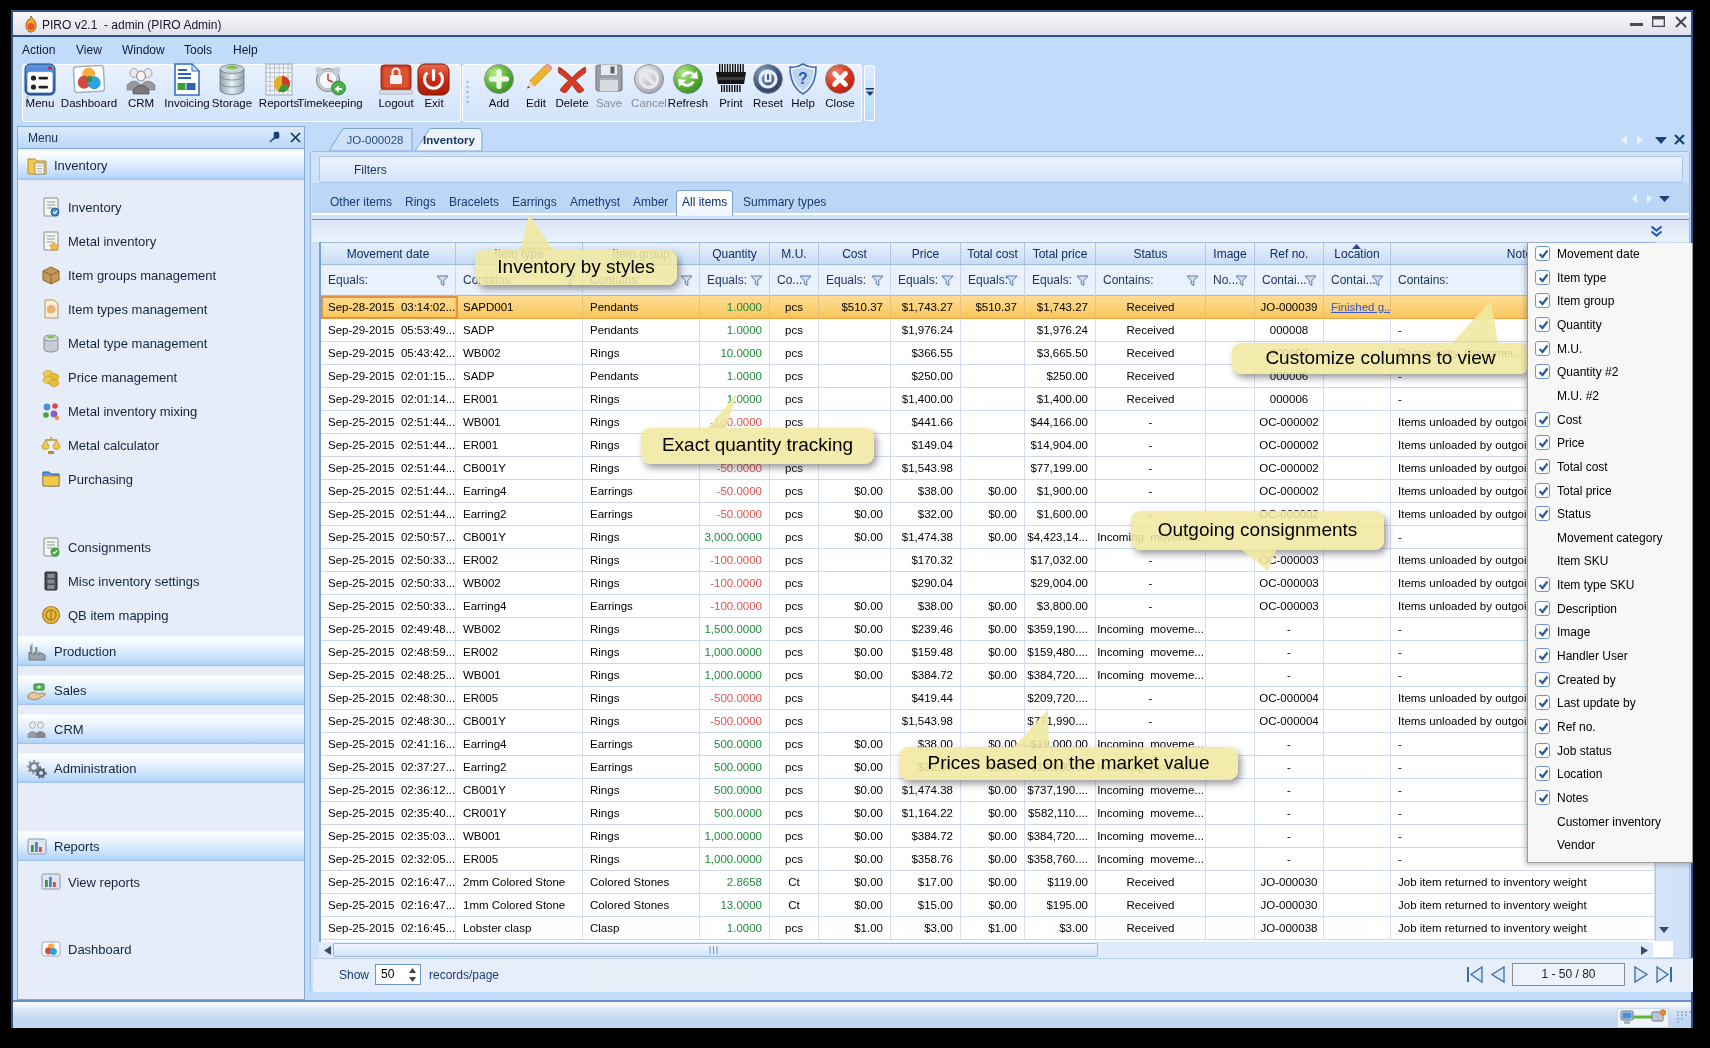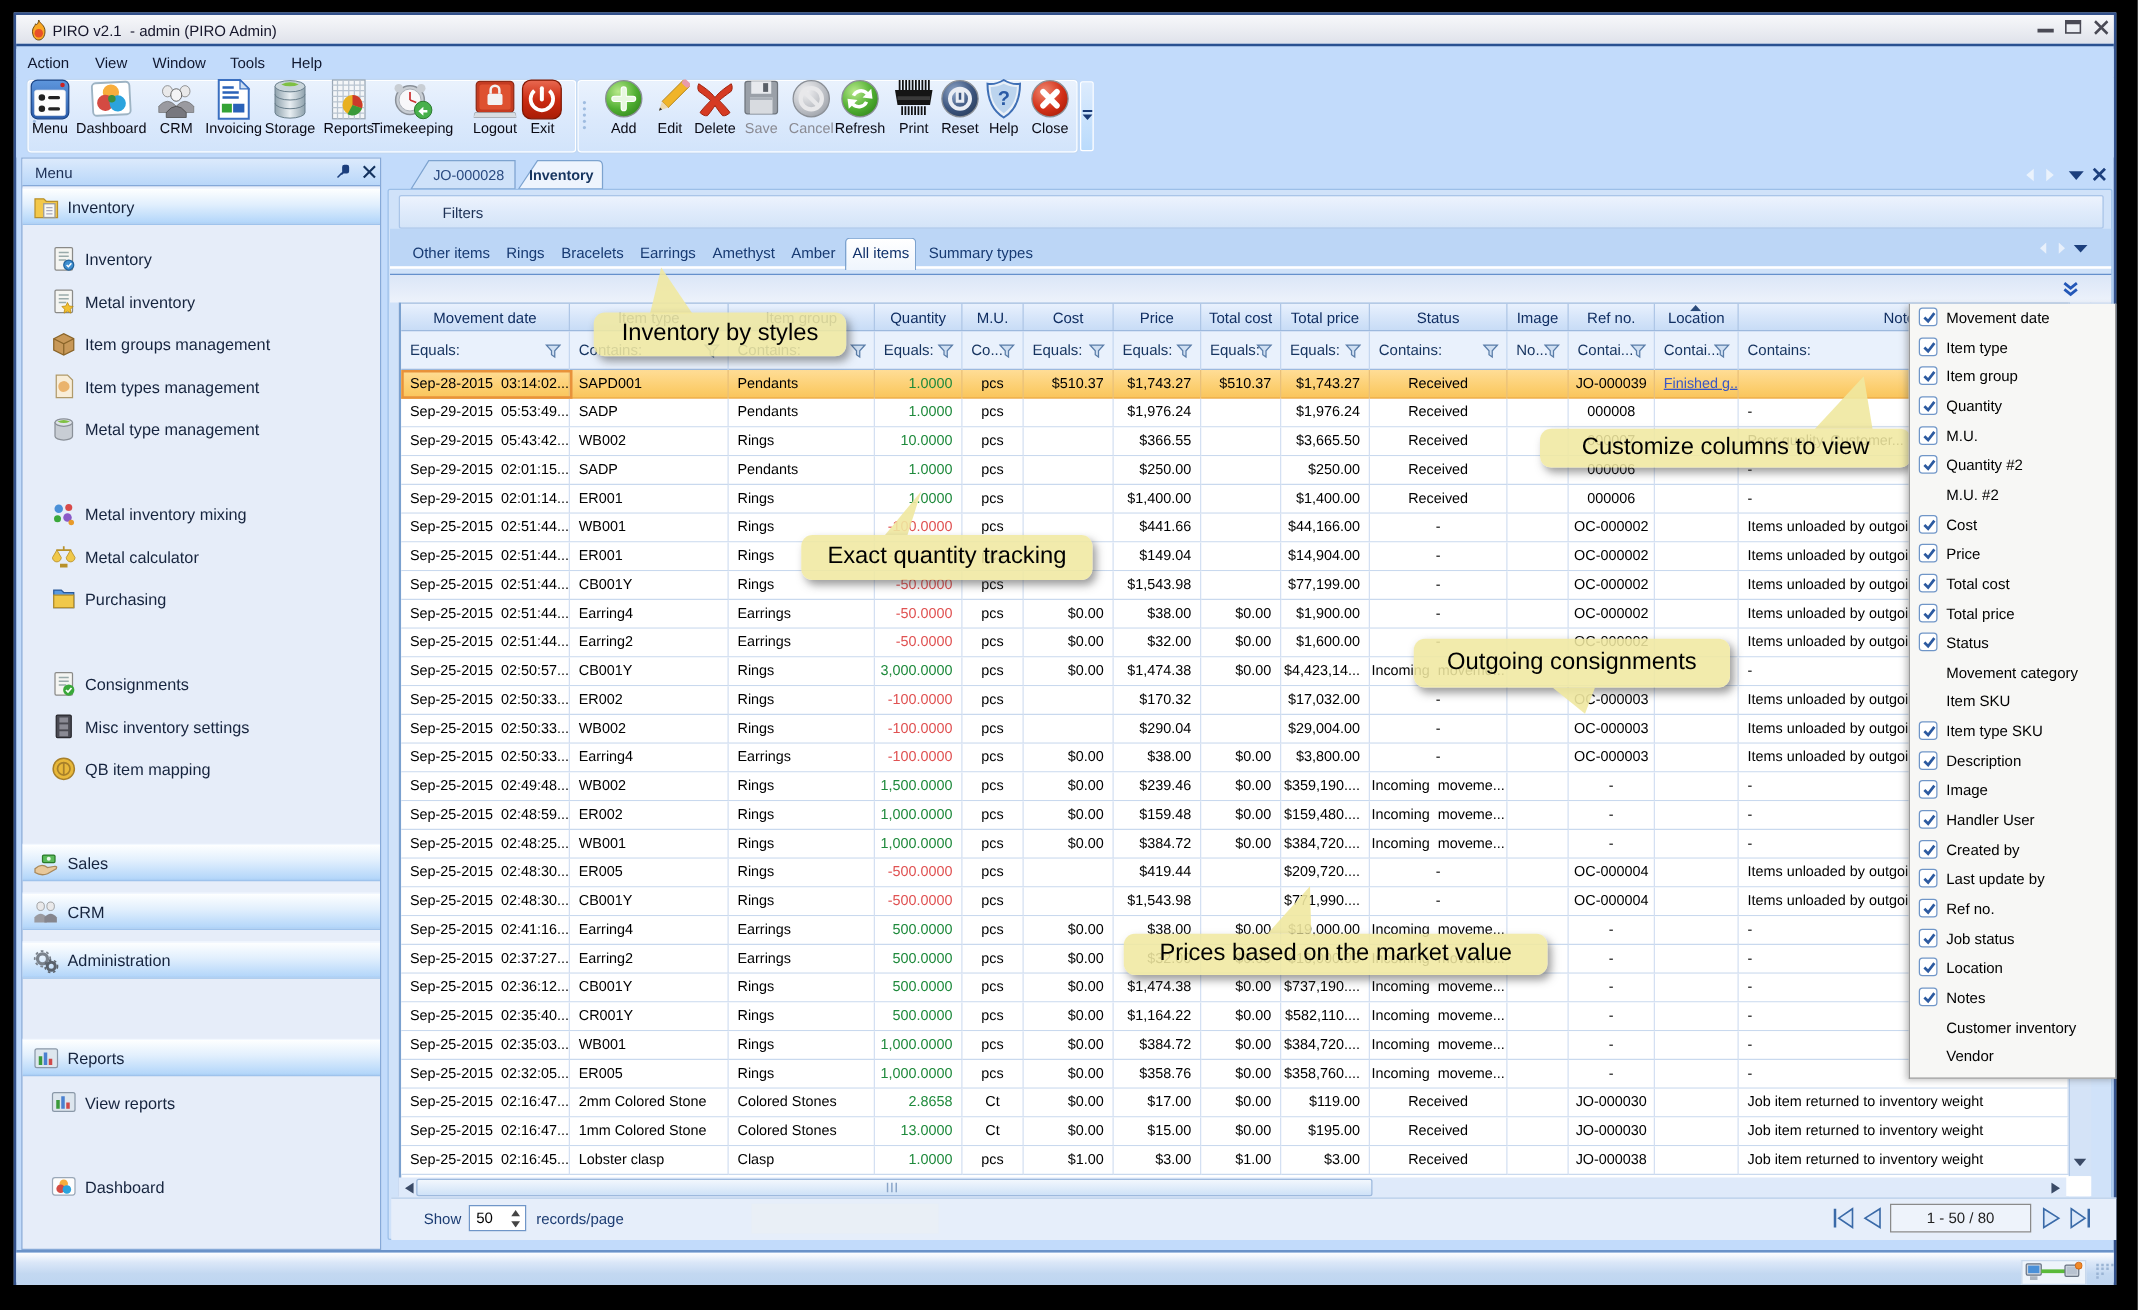--- a/index.html
+++ b/index.html
@@ -497,20 +497,31 @@
         <div class="t">Item types management</div>
       </div>
 <div class="sbitem" style="top:200px">
         <svg class="ab" style="left:22px;top:5px" width="22" height="22" viewBox="0 0 22 22">
           <path d="M4 6 v11 a7 3 0 0 0 14 0 v-11 z" fill="#c8cdd4" stroke="#8a9098"></path>
           <ellipse cx="11" cy="6" rx="7" ry="3" fill="#dde2e8" stroke="#8a9098"></ellipse>
           <path d="M6 5.2 q5 -2.4 10 0 q-2.5 1.2 -5 1.2 q-2.5 0 -5 -1.2 z" fill="#7fc043"></path>
         </svg>
         <div class="t">Metal type management</div>
       </div>
+<div class="sbitem" style="top:234px">
+        <svg class="ab" style="left:22px;top:5px" width="22" height="22" viewBox="0 0 22 22">
+          <g stroke="#b8912a" stroke-width="0.6">
+            <ellipse cx="8" cy="8" rx="5" ry="3.6" fill="#f0c84a"></ellipse>
+            <ellipse cx="14" cy="11" rx="5" ry="3.6" fill="#e8bc38"></ellipse>
+            <ellipse cx="8" cy="14" rx="5" ry="3.6" fill="#f0c84a"></ellipse>
+            <ellipse cx="14" cy="17" rx="5" ry="3.6" fill="#e8bc38"></ellipse>
+          </g>
+        </svg>
+        <div class="t">Price management</div>
+      </div>
 <div class="sbitem" style="top:268px">
         <svg class="ab" style="left:22px;top:5px" width="22" height="22" viewBox="0 0 22 22">
           <circle cx="7" cy="7" r="3.4" fill="#4a90d8"></circle>
           <circle cx="15" cy="6" r="2.8" fill="#d84a4a"></circle>
           <circle cx="6" cy="15" r="2.8" fill="#3aa83a"></circle>
           <circle cx="14" cy="14" r="3.4" fill="#8a5ac8"></circle>
           <circle cx="17" cy="18" r="2.2" fill="#e89a2a"></circle>
         </svg>
         <div class="t">Metal inventory mixing</div>
       </div>
@@ -552,20 +563,29 @@
         </svg>
         <div class="t">Misc inventory settings</div>
       </div>
 <div class="sbitem" style="top:472px">
         <svg class="ab" style="left:22px;top:5px" width="22" height="22" viewBox="0 0 22 22">
           <circle cx="11" cy="11" r="8.5" fill="#e8b83a" stroke="#a8802a" stroke-width="1.2"></circle>
           <circle cx="11" cy="11" r="5" fill="none" stroke="#a8802a" stroke-width="1.4"></circle>
           <path d="M11 6 v10" stroke="#a8802a" stroke-width="1.4"></path>
         </svg>
         <div class="t">QB item mapping</div>
+      </div>
+<div class="sbgroup" style="top:509px">
+        <div class="t">Production</div>
+        <svg class="ab" style="left:8px;top:4px" width="22" height="22" viewBox="0 0 22 22">
+          <path d="M3 19 v-8 l5 3 v-3 l5 3 v-3 l6 3 v5 z" fill="#9aa2ac" stroke="#6a727c"></path>
+          <rect x="4" y="4" width="2.5" height="8" fill="#8a929c"></rect>
+          <rect x="9" y="6" width="2.5" height="6" fill="#8a929c"></rect>
+          <circle cx="6" cy="3.5" r="1.5" fill="#c8cdd4"></circle>
+        </svg>
       </div>
 <div class="sbgroup" style="top:548px">
         <div class="t">Sales</div>
         <svg class="ab" style="left:8px;top:4px" width="22" height="22" viewBox="0 0 22 22">
           <path d="M2 15 q5 -5 10 -1 l6 -1 q2 0 1 2 l-7 4 q-5 2 -10 -1 z" fill="#e8c89a" stroke="#a8885a"></path>
           <rect x="8" y="4" width="10" height="6" rx="1" fill="#5aba5a" stroke="#2a7a2a"></rect>
           <circle cx="13" cy="7" r="1.6" fill="#e8f8e8"></circle>
         </svg>
       </div>
 <div class="sbgroup" style="top:587px">

